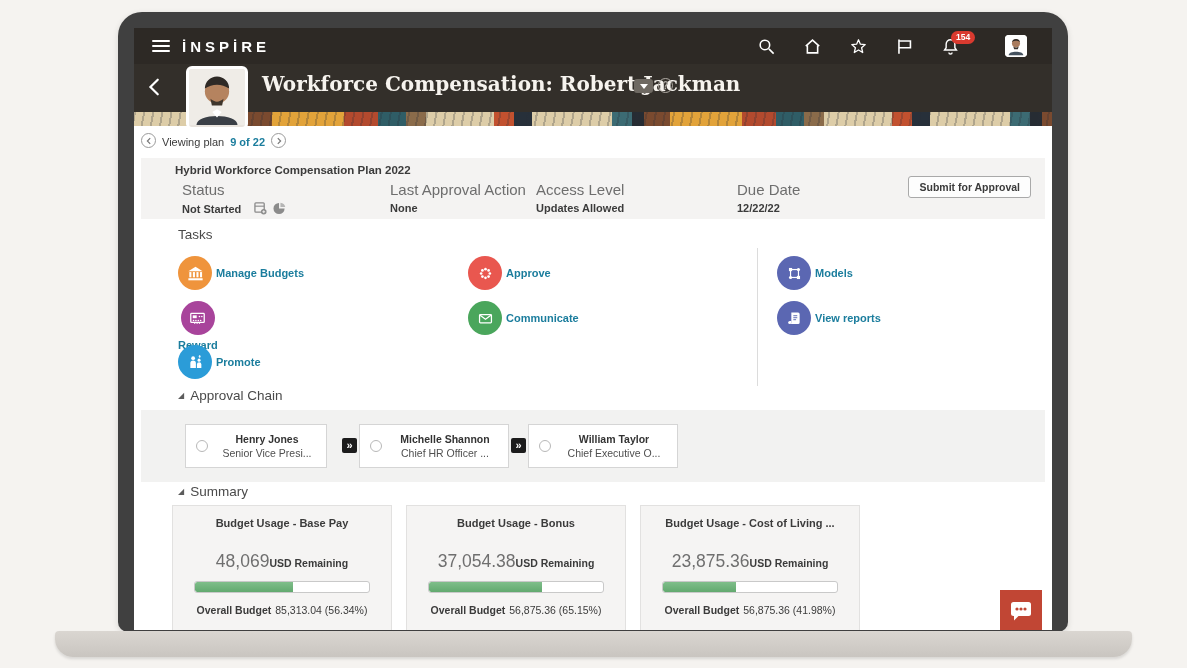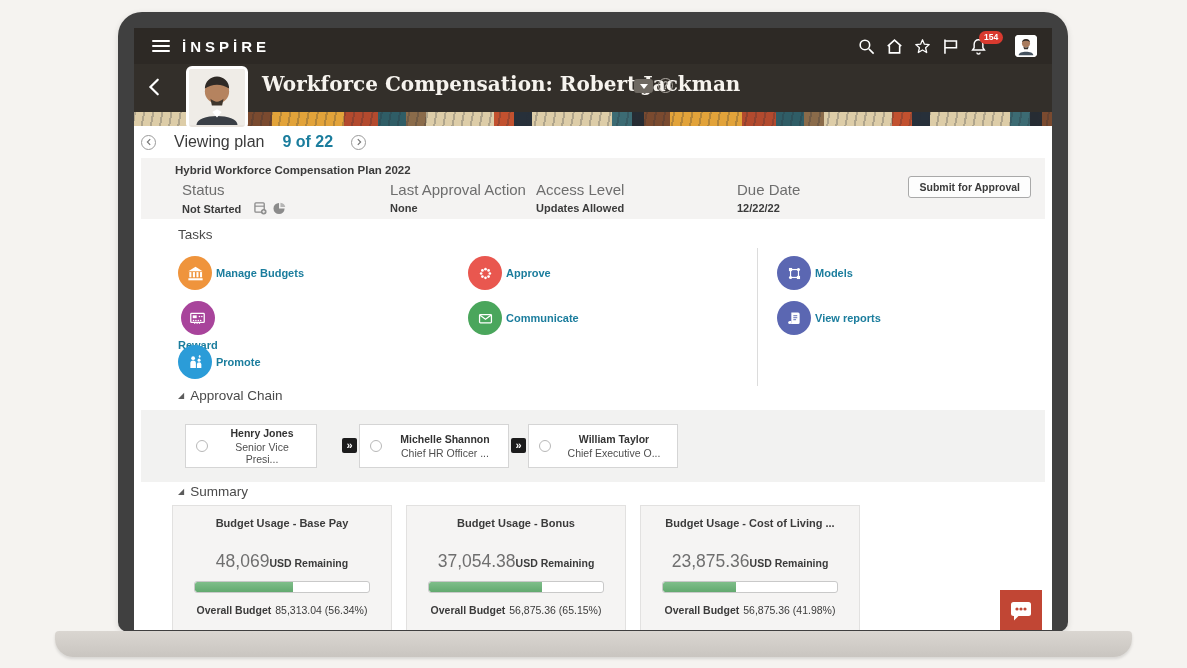--- a/index.html
+++ b/index.html
@@ -15,21 +15,21 @@
             box-shadow:0 2px 3px rgba(0,0,0,0.12); }
   .screen { position:absolute; left:16px; top:16px; width:918px; height:602px;
             background:#ffffff; overflow:hidden; }
 
   
   .topbar { position:absolute; left:0; top:0; width:918px; height:36px; background:#2d2925;
             display:flex; align-items:center; }
   .hamburger { margin-left:18px; width:18px; cursor:pointer; }
   .hamburger span { display:block; height:2.5px; background:#fff; margin:2.5px 0; border-radius:1px; }
   .brand { margin-left:12px; color:#fff; font-size:15px; font-weight:bold; letter-spacing:4px; }
-  .topbar-right { margin-left:auto; margin-right:15px; display:flex; align-items:center; gap:9px; }
+  .topbar-right { margin-left:auto; margin-right:25px; display:flex; align-items:center; gap:27px; }
   .tb-icon { width:19px; height:19px; position:relative; cursor:pointer; }
   .tb-icon svg { width:100%; height:100%; }
   .bell-wrap { position:relative; margin-right:18px; }
   .badge { position:absolute; top:-6px; left:10px; background:#d93a2f; color:#fff; font-size:8.5px;
            font-weight:bold; padding:1.5px 5px; border-radius:8px; }
   .avatar-mini { width:22px; height:22px; background:#fff; border-radius:4px; overflow:hidden; cursor:pointer; }
 
   
   .app-header { position:absolute; left:0; top:36px; width:918px; height:48px; background:#332f2a; }
   .back-btn { position:absolute; left:10px; top:12px; width:22px; height:24px; cursor:pointer; }
@@ -49,22 +49,22 @@
       repeating-linear-gradient(100deg, rgba(40,45,55,0.25) 0 2px, transparent 2px 9px),
       repeating-linear-gradient(90deg,
         #ddcda8 0 80px, #3c6b73 80px 100px, #262c33 100px 112px, #7a4a2f 112px 138px,
         #e2a33a 138px 210px, #b34a2e 210px 244px, #2f5d66 244px 272px, #8a6b4a 272px 292px,
         #ddcda8 292px 360px, #c2512f 360px 380px, #27303a 380px 398px);
   }
 
   
   .content { position:absolute; left:0; top:98px; width:918px; height:504px; background:#fff; }
 
-  .viewing-row { position:absolute; left:7px; top:7px; display:flex; align-items:center; gap:18px;
-                 font-size:16px; color:#3b3b3b; }
+  .viewing-row { position:absolute; left:7px; top:7px; display:flex; align-items:flex-end; gap:6px;
+                 font-size:11px; color:#3b3b3b; }
   .nav-circle { width:15px; height:15px; border:1px solid #9a9a9a; border-radius:50%;
                 display:flex; align-items:center; justify-content:center; cursor:pointer; background:#fff; }
   .nav-circle svg { width:8px; height:8px; }
   .plan-pos { color:#1b7d9d; font-weight:bold; }
 
   .plan-panel { position:absolute; left:7px; top:32px; width:904px; height:61px; background:#f4f3f2; }
   .plan-name { position:absolute; left:34px; top:6px; font-size:11.5px; font-weight:bold; color:#3b3b3b; }
   .field { position:absolute; top:23px; }
   .field .lbl { font-size:15px; color:#6e6e6e; margin-bottom:4px; }
   .field .val { font-size:11px; font-weight:bold; color:#3b3b3b; display:flex; align-items:center; gap:7px; }
@@ -347,21 +347,21 @@
               </svg>
           </div>
           <span class="task-label">View reports</span>
         </div>
 
         <div class="section-title chain-title">
           <span class="expand-tri">◢</span>
           <span>Approval Chain</span>
         </div>
         <div class="chain-panel">
-          <div class="appr-card" style="left:44px; width:132px;">
+          <div class="appr-card" style="left:44px; width:142px;">
             <div class="appr-radio"></div>
             <div class="appr-text">
               <div class="appr-name">Henry Jones</div>
               <div class="appr-title">Senior Vice Presi...</div>
             </div>
           </div>
           <div class="chev-btn" style="left:201px;">»</div>
           <div class="appr-card" style="left:218px; width:150px;">
             <div class="appr-radio"></div>
             <div class="appr-text">

